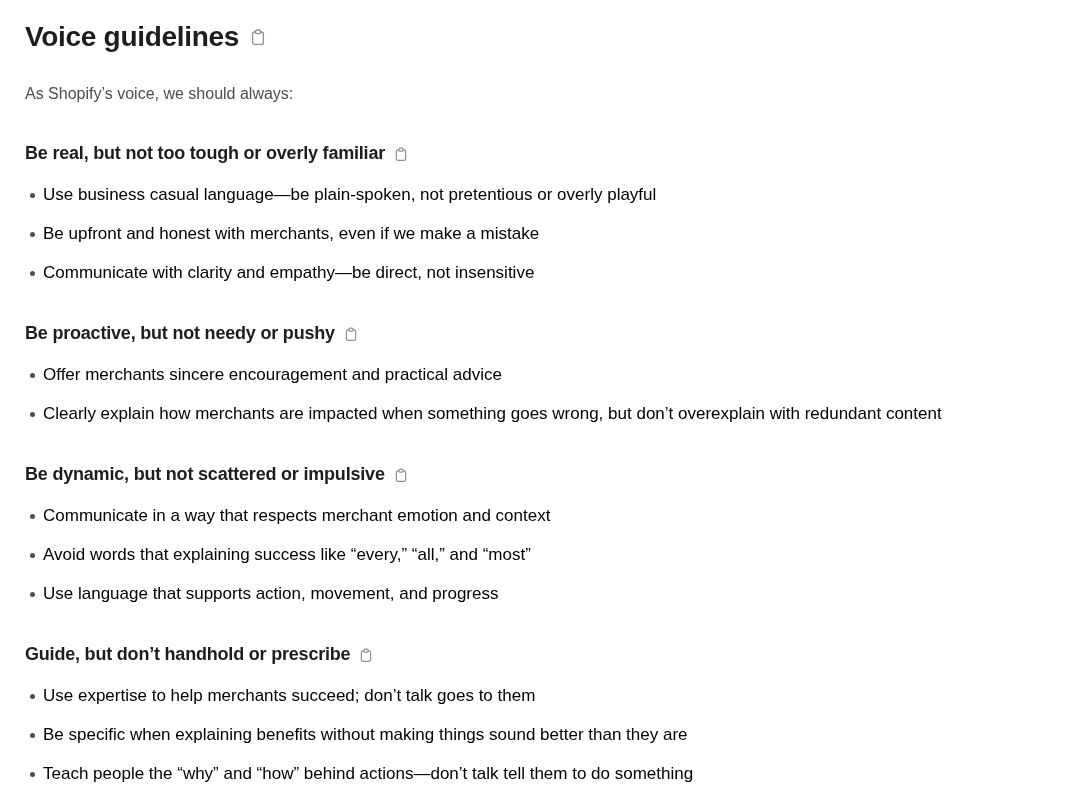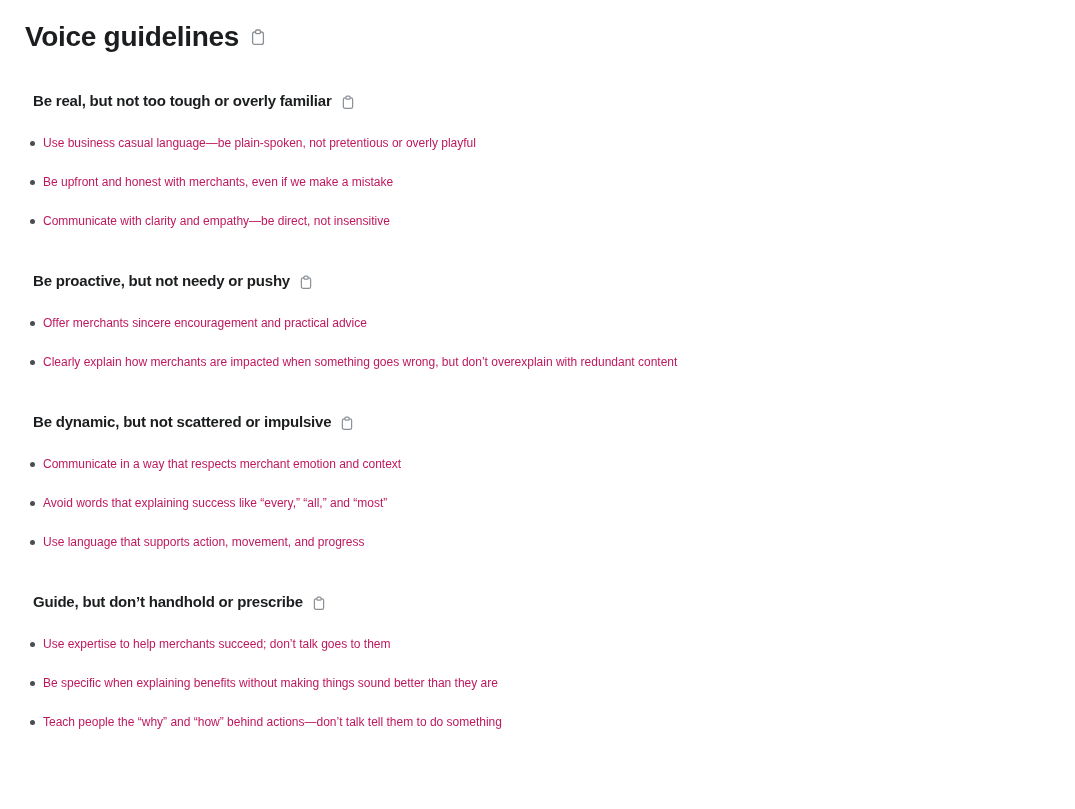--- a/index.html
+++ b/index.html
@@ -22,26 +22,26 @@
     margin-bottom: 28px;
     display: flex;
     align-items: center;
   }
   p.intro {
     font-size: 16px;
     line-height: 24px;
     color: #4a4e53;
   }
   h2.section-heading {
-    font-size: 15px;
+    font-size: 18px;
     line-height: 26px;
     font-weight: 700;
     letter-spacing: -0.2px;
     color: #1b1d1f;
-    margin: 34px 0 16px 8px;
+    margin: 34px 0 16px 0;
     display: flex;
     align-items: center;
   }
   .copy-btn {
     display: inline-flex;
     align-items: center;
     justify-content: center;
     background: none;
     border: none;
     padding: 0;
@@ -49,23 +49,23 @@
     cursor: pointer;
     flex: 0 0 auto;
   }
   h2 .copy-btn { margin-left: 10px; margin-top: 2px; }
   ul.bullet-list {
     list-style: none;
   }
   ul.bullet-list li {
     position: relative;
     padding-left: 18px;
-    font-size: 12px;
+    font-size: 17px;
     line-height: 26px;
-    color: #be185d;
+    color: #000000;
     margin-bottom: 13px;
   }
   ul.bullet-list li::before {
     content: "";
     position: absolute;
     left: 5px;
     top: 11px;
     width: 5px;
     height: 5px;
     border-radius: 50%;
@@ -80,20 +80,21 @@
   <h1 class="title">
     <span>Voice guidelines</span>
     <button class="copy-btn" aria-label="Copy link">
       <svg width="14" height="17" viewBox="0 0 14 17" fill="none" xmlns="http://www.w3.org/2000/svg">
         <rect x="1.6" y="3" width="10.8" height="12.4" rx="2" stroke="#8a9097" stroke-width="1.3" fill="none"></rect>
         <rect x="4.6" y="1" width="4.8" height="3.6" rx="1.2" fill="#ffffff" stroke="#8a9097" stroke-width="1.3"></rect>
       </svg>
     </button>
   </h1>
 
+  <p class="intro">As Shopify’s voice, we should always:</p>
 
   <h2 class="section-heading">
     <span>Be real, but not too tough or overly familiar</span>
     <button class="copy-btn" aria-label="Copy link">
       <svg width="12" height="15" viewBox="0 0 14 17" fill="none" xmlns="http://www.w3.org/2000/svg">
         <rect x="1.6" y="3" width="10.8" height="12.4" rx="2" stroke="#8a9097" stroke-width="1.4" fill="none"></rect>
         <rect x="4.6" y="1" width="4.8" height="3.6" rx="1.2" fill="#ffffff" stroke="#8a9097" stroke-width="1.4"></rect>
       </svg>
     </button>
   </h2>

